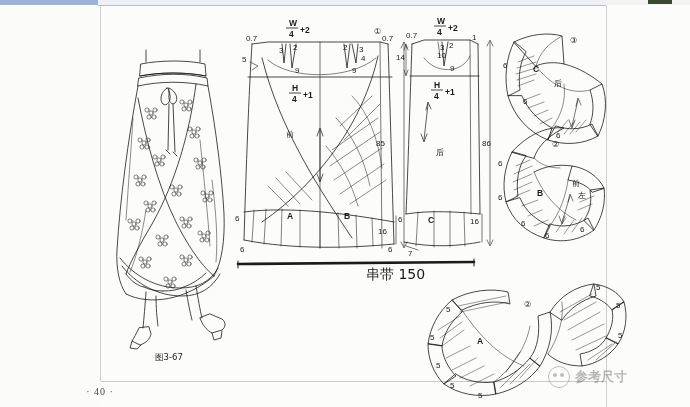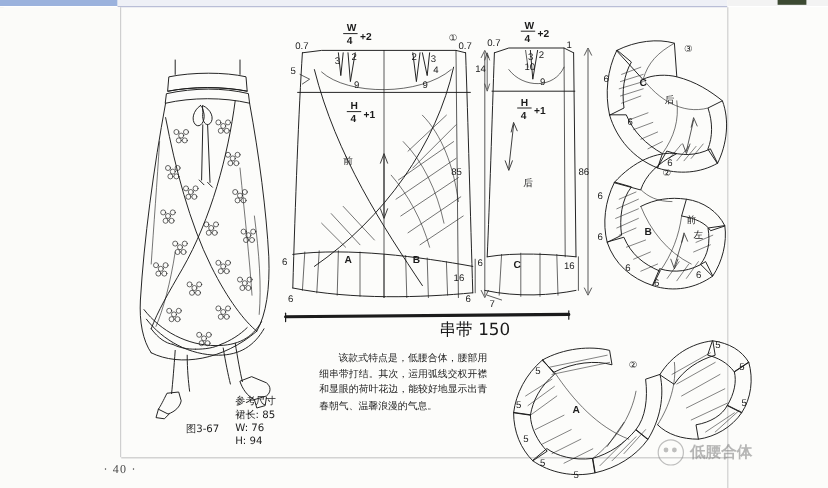--- a/index.html
+++ b/index.html
@@ -558,31 +558,24 @@
       <text class="lbl" x="450" y="388">5</text>
       <text class="lbl" x="478" y="398">5</text>
       <text class="lbl" x="596" y="290">5</text>
       <text class="lbl" x="616" y="308">5</text>
       <text class="lbl" x="618" y="338">5</text>
     </g>
   </svg>
 
   <div class="beltlabel">串带 150</div>
 
-  <div class="spec">
-    <div class="row">参考尺寸</div>
-    <div class="row">裙长: 85</div>
-    <div class="row">W: 76</div>
-    <div class="row">H: 94</div>
-  </div>
 
   <div class="figcap">图3-67</div>
 
-  <div class="desc">该款式特点是，低腰合体，腰部用细串带打结。其次，运用弧线交权开襟和显眼的荷叶花边，能较好地显示出青春朝气、温馨浪漫的气息。</div>
 
   <div class="pagenum">· 40 ·</div>
 
   <div class="watermark">
     <div class="wm-logo"></div>
-    <div class="wm-text">低腰合体</div>
+    <div class="wm-text">参考尺寸</div>
   </div>
 
 </div>
 
 </body></html>

